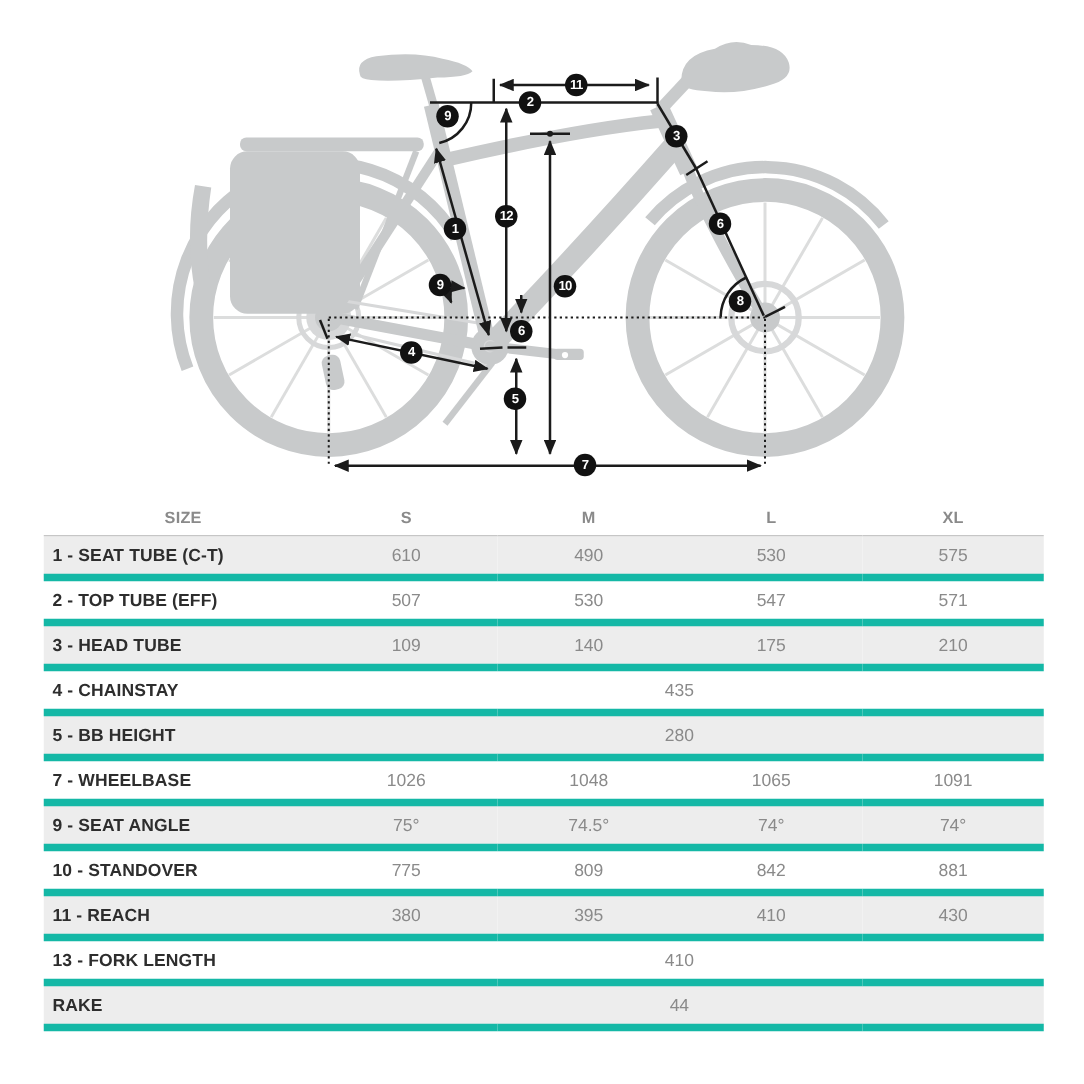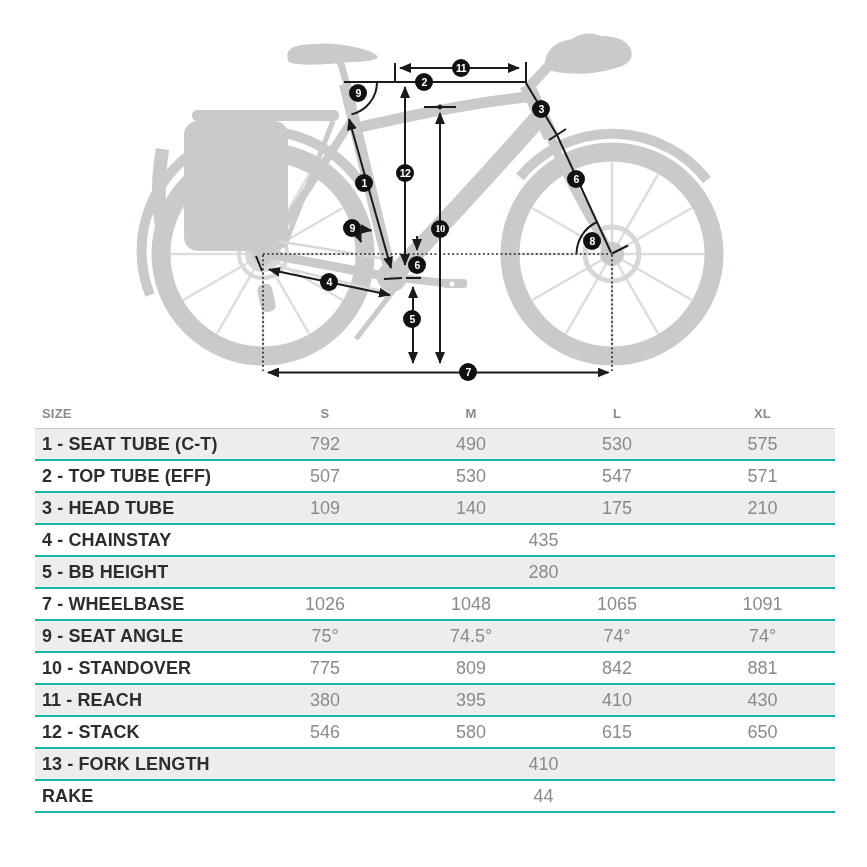--- a/index.html
+++ b/index.html
@@ -25,23 +25,23 @@
   .an{stroke:var(--ann);stroke-width:2;fill:none;}
   .anf{fill:var(--ann);stroke:none;}
   .dot{stroke:var(--ann);stroke-width:1.6;stroke-dasharray:1.8 2.6;fill:none;}
   
   .table-wrap{position:absolute;top:398px;left:35px;width:800px;}
   table{width:100%;border-collapse:collapse;table-layout:fixed;}
   thead th{
     height:28px;border-bottom:1px solid #c6c6c6;color:#8a8a8a;
     font-size:13px;font-weight:bold;text-align:center;vertical-align:middle;letter-spacing:0.2px;
   }
-  thead th.label-col{text-align:left;padding-left:7px;}
+  thead th.label-col{text-align:center;padding-left:7px;}
   tbody td{
-    height:28px;border-bottom:2px solid #14b8a6;font-size:18px;vertical-align:middle;
+    height:28px;border-bottom:6px solid #14b8a6;font-size:14px;vertical-align:middle;
   }
   tbody tr:nth-child(odd){background:#ededed;}
   td.label{font-weight:bold;color:#2d2d2d;padding-left:7px;letter-spacing:0.1px;}
   td.val{text-align:center;color:#8a8a8a;}
 </style>
 </head>
 <body>
 
 <div class="diagram">
   <svg width="867" height="396" viewBox="0 0 867 396">
@@ -163,21 +163,21 @@
       <div class="badge" style="left: 364px; top: 183px;">1</div>
       <div class="badge" style="left: 424px; top: 82px;">2</div>
       <div class="badge" style="left: 541px; top: 109px;">3</div>
       <div class="badge" style="left: 329px; top: 282px;">4</div>
       <div class="badge" style="left: 412px; top: 319px;">5</div>
       <div class="badge" style="left: 417px; top: 265px;">6</div>
       <div class="badge" style="left: 468px; top: 372px;">7</div>
       <div class="badge" style="left: 592px; top: 241px;">8</div>
       <div class="badge" style="left: 358px; top: 93px;">9</div>
       <div class="badge" style="left: 352px; top: 228px;">9</div>
-      <div class="badge" style="left: 440px; top: 229px; font-family: Liberation Serif, serif;">10</div>
+      <div class="badge" style="left: 452px; top: 229px;">10</div>
       <div class="badge" style="left: 461px; top: 68px;">11</div>
       <div class="badge" style="left: 405px; top: 173px;">12</div>
       <div class="badge" style="left: 576px; top: 179px;">6</div>
     </div>
 </div>
 
 <div class="table-wrap">
   <table>
     <colgroup>
       <col style="width:217px">
@@ -191,21 +191,21 @@
         <th class="label-col">SIZE</th>
         <th>S</th>
         <th>M</th>
         <th>L</th>
         <th>XL</th>
       </tr>
     </thead>
     <tbody>
         <tr>
           <td class="label">1 - SEAT TUBE (C-T)</td>
-          <td class="val">792</td>
+          <td class="val">610</td>
           <td class="val">490</td>
           <td class="val">530</td>
           <td class="val">575</td>
         </tr>
         <tr>
           <td class="label">2 - TOP TUBE (EFF)</td>
           <td class="val">507</td>
           <td class="val">530</td>
           <td class="val">547</td>
           <td class="val">571</td>
@@ -247,27 +247,20 @@
           <td class="val">881</td>
         </tr>
         <tr>
           <td class="label">11 - REACH</td>
           <td class="val">380</td>
           <td class="val">395</td>
           <td class="val">410</td>
           <td class="val">430</td>
         </tr>
         <tr>
-          <td class="label">12 - STACK</td>
-          <td class="val">546</td>
-          <td class="val">580</td>
-          <td class="val">615</td>
-          <td class="val">650</td>
-        </tr>
-        <tr>
           <td class="label">13 - FORK LENGTH</td>
           <td class="val" colspan="4">410</td>
         </tr>
         <tr>
           <td class="label">RAKE</td>
           <td class="val" colspan="4">44</td>
         </tr>
       </tbody>
   </table>
 </div>

